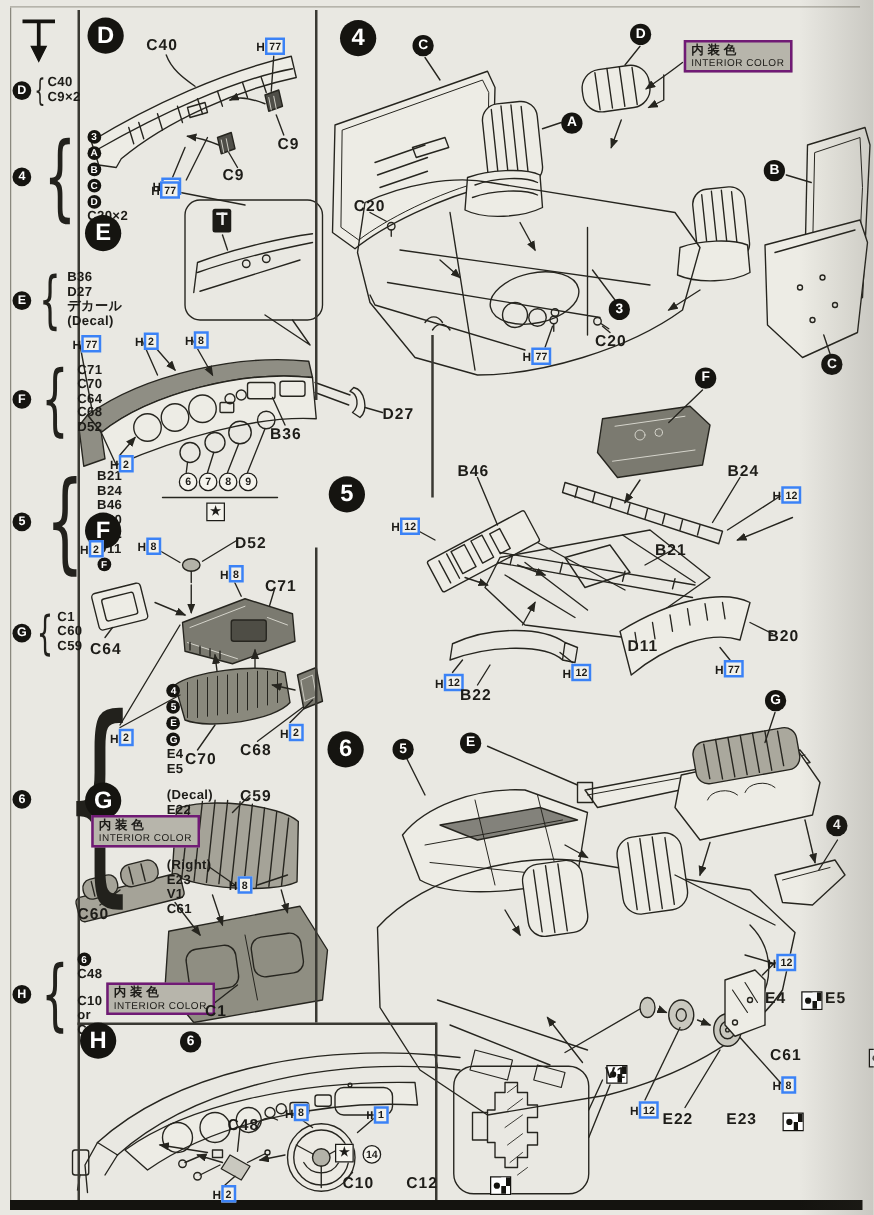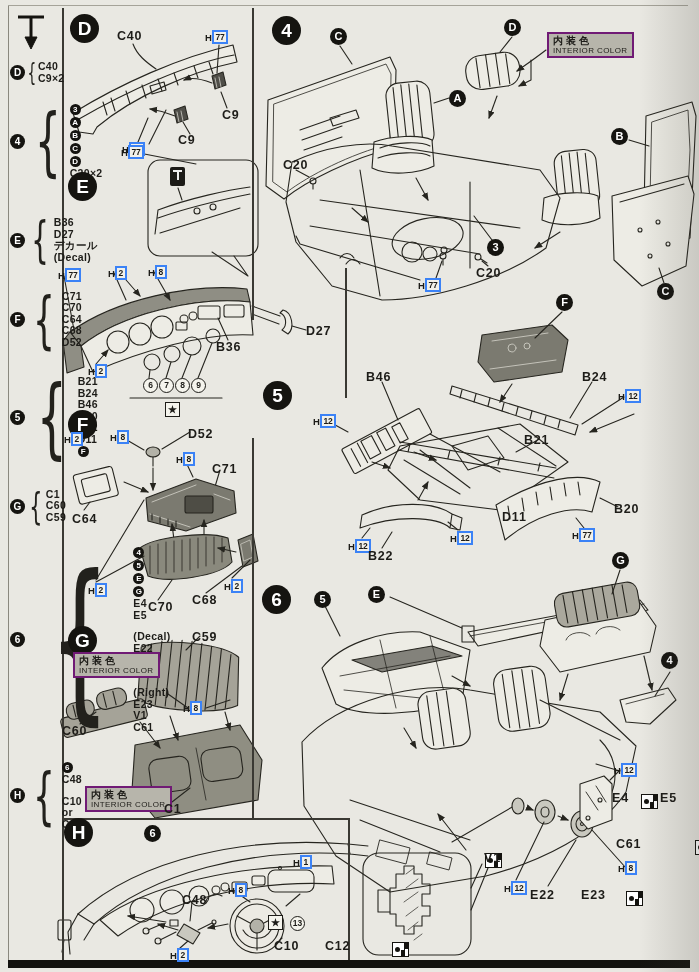--- a/index.html
+++ b/index.html
@@ -589,21 +589,21 @@
   <span class="lbl hl" style="left:618px;top:861px;"><i>H</i><b>8</b></span>
   <span class="lbl pl" style="left:530px;top:888px;">E22</span>
   <span class="lbl vm" style="left:562px;top:890px;"></span>
   <span class="lbl pl" style="left:581px;top:888px;">E23</span>
 
   
   <span class="lbl hbadge" style="left:64px;top:818px;">H</span>
   <span class="lbl bc" style="left:144px;top:825px;">6</span>
   <span class="lbl pl" style="left:182px;top:893px;">C48</span>
   <span class="lbl hl" style="left:228px;top:883px;"><i>H</i><b>8</b></span>
-  <span class="lbl hl" style="left:293px;top:855px;"><i>H</i><b>1</b></span>
+  <span class="lbl hl" style="left:293px;top:885px;font-family:Liberation Mono, monospace;"><i>H</i><b>1</b></span>
   <span class="lbl sb" style="left:268px;top:915px;">★</span>
-  <span class="lbl wc" style="left:290px;top:916px;">13</span>
+  <span class="lbl wc" style="left:290px;top:916px;">14</span>
   <span class="lbl pl" style="left:274px;top:939px;">C10</span>
   <span class="lbl vm" style="left:306px;top:941px;"></span>
   <span class="lbl pl" style="left:325px;top:939px;">C12</span>
   <span class="lbl hl" style="left:170px;top:948px;"><i>H</i><b>2</b></span>
 
 </div>
 
 </body></html>

